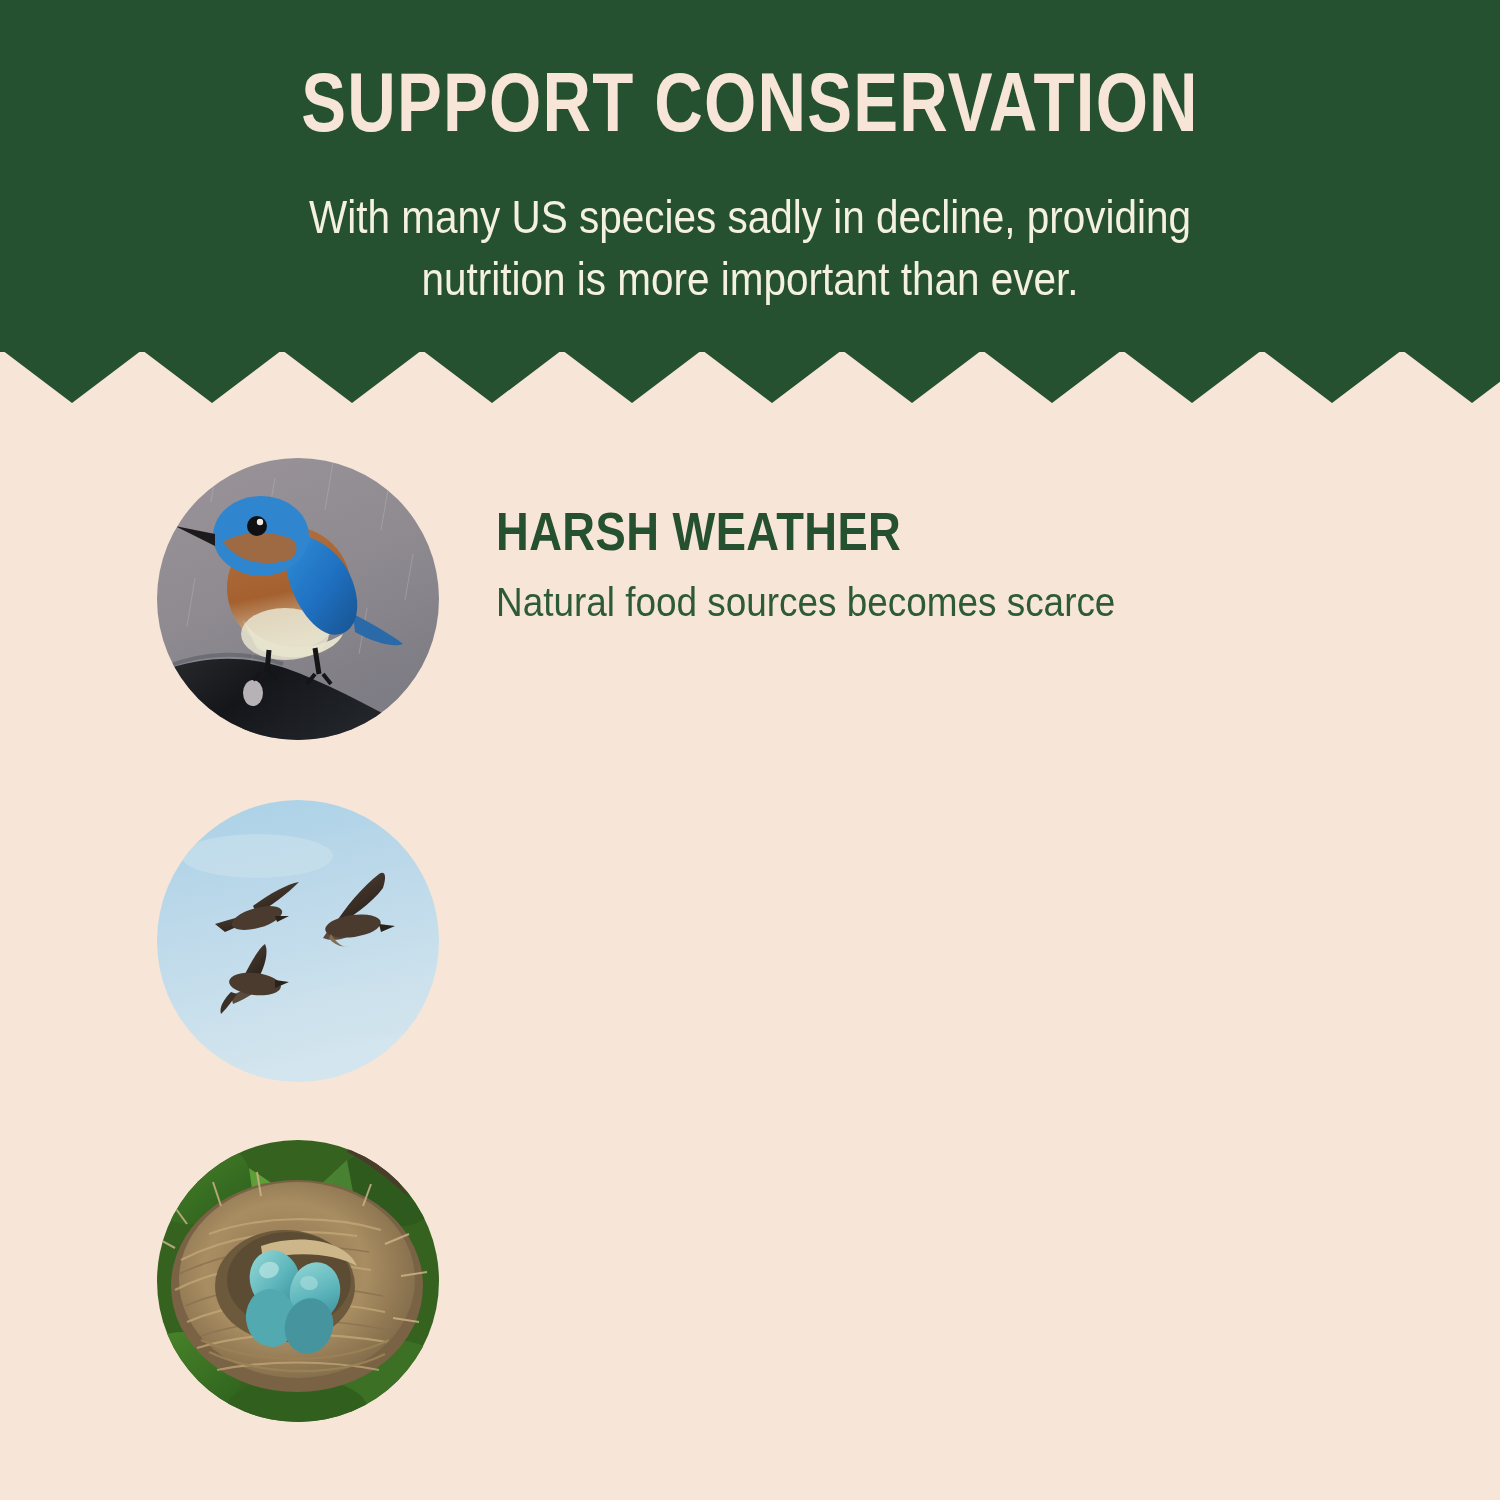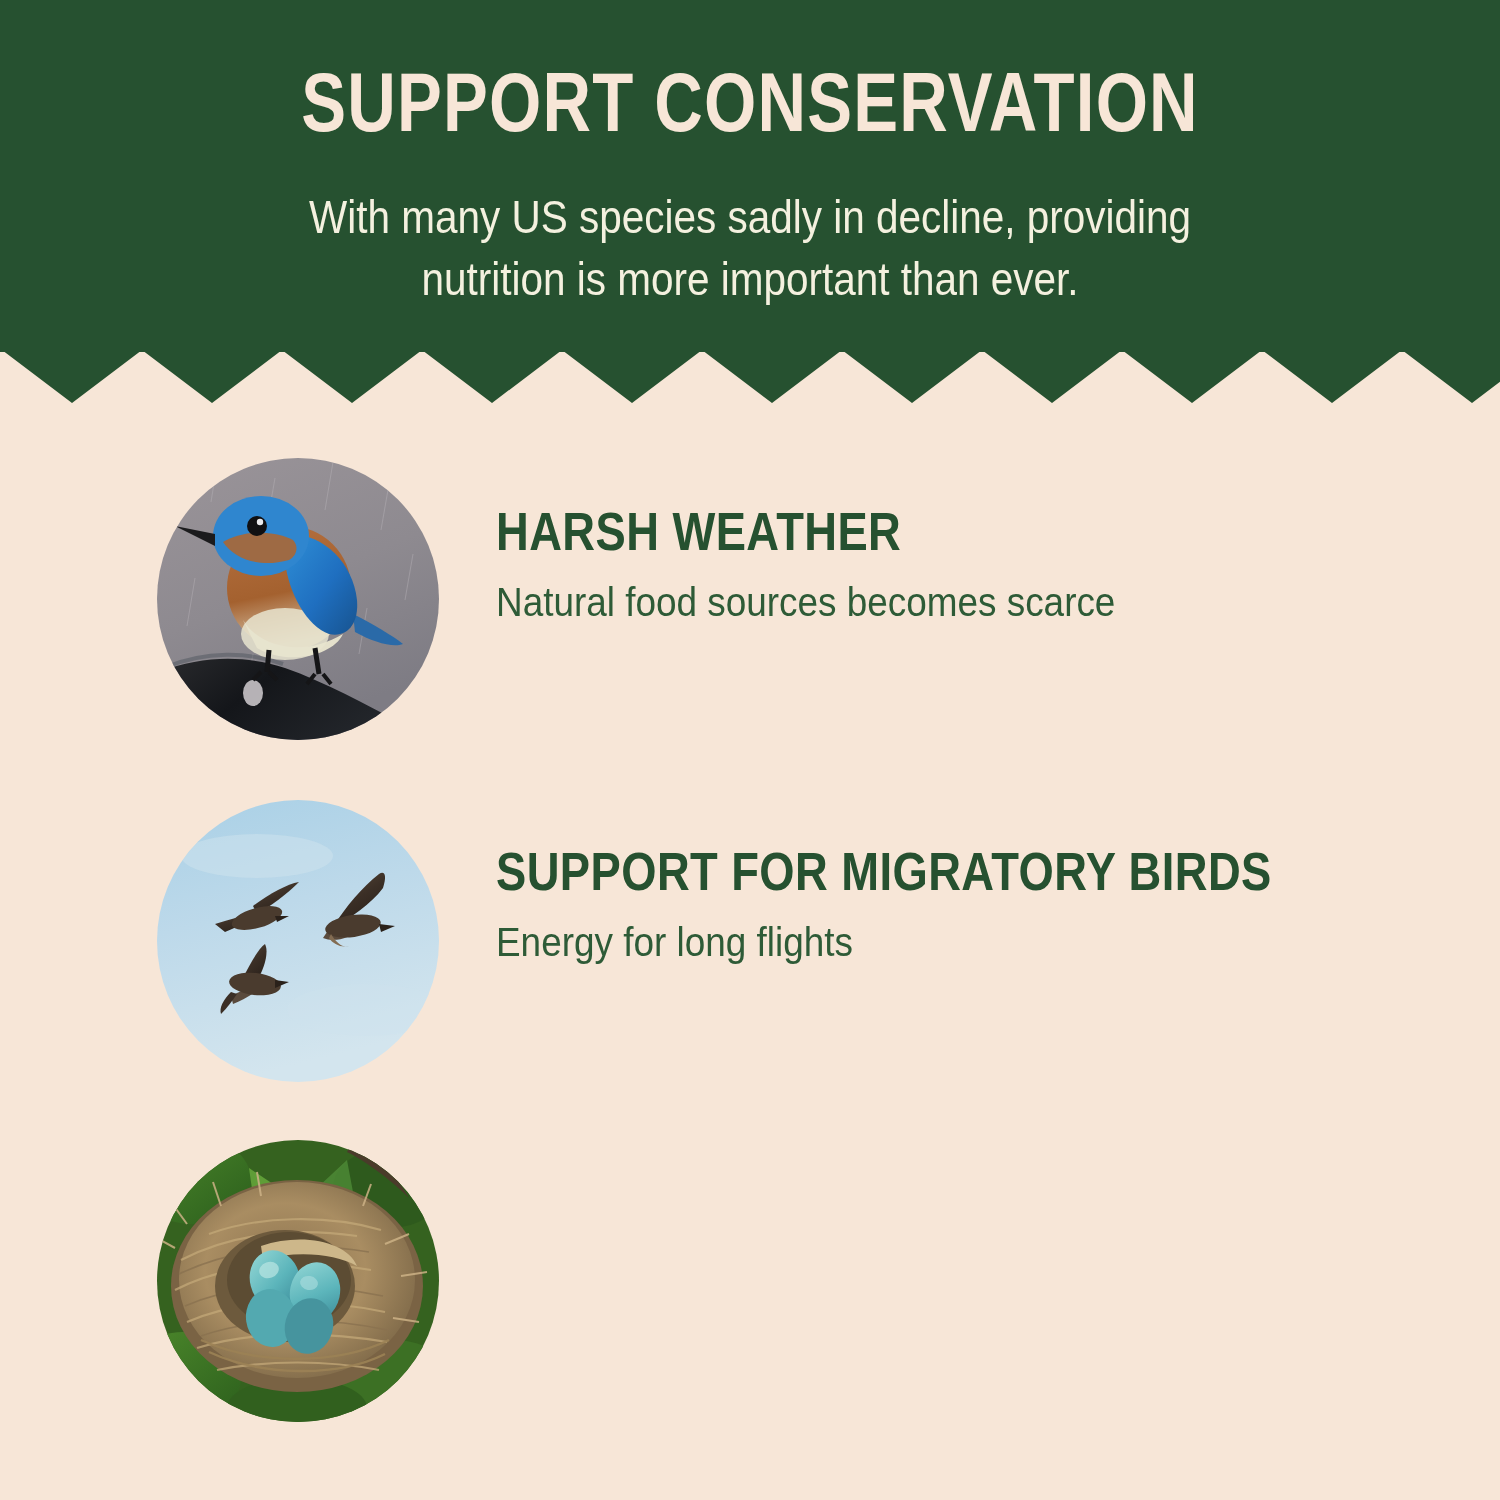--- a/index.html
+++ b/index.html
@@ -261,24 +261,20 @@
           </g>
 
           <g>
             <path d="M84 182 C 94 162, 102 148, 108 144 C 112 152, 108 168, 98 184 Z" fill="url(#birdBody)"></path>
             <path d="M74 196 C 86 190, 100 184, 112 182 C 100 192, 86 200, 76 204 Z" fill="#5a4a3c"></path>
             <ellipse cx="98" cy="184" rx="26" ry="11" transform="rotate(6 98 184)" fill="#4a3b2e"></ellipse>
             <path d="M118 180 L 132 182 L 118 188 Z" fill="#2a211a"></path>
             <path d="M74 192 C 66 200, 62 208, 64 214 C 70 208, 76 200, 80 194 Z" fill="#3b2f26"></path>
           </g>
         </svg>
-      </div>
-      <div class="feature-text">
-        <h2 class="feature-heading">SUPPORT FOR MIGRATORY BIRDS</h2>
-        <p class="feature-desc">Energy for long flights</p>
       </div>
     </div>
 
     <div class="feature-row row-2">
       <div class="feature-thumb">
         <svg viewBox="0 0 282 282" xmlns="http://www.w3.org/2000/svg" aria-hidden="true">
           <defs>
             <radialGradient id="nestBowl" cx="0.45" cy="0.45" r="0.62">
               <stop offset="0%" stop-color="#8d7450"></stop>
               <stop offset="55%" stop-color="#a98d62"></stop>

